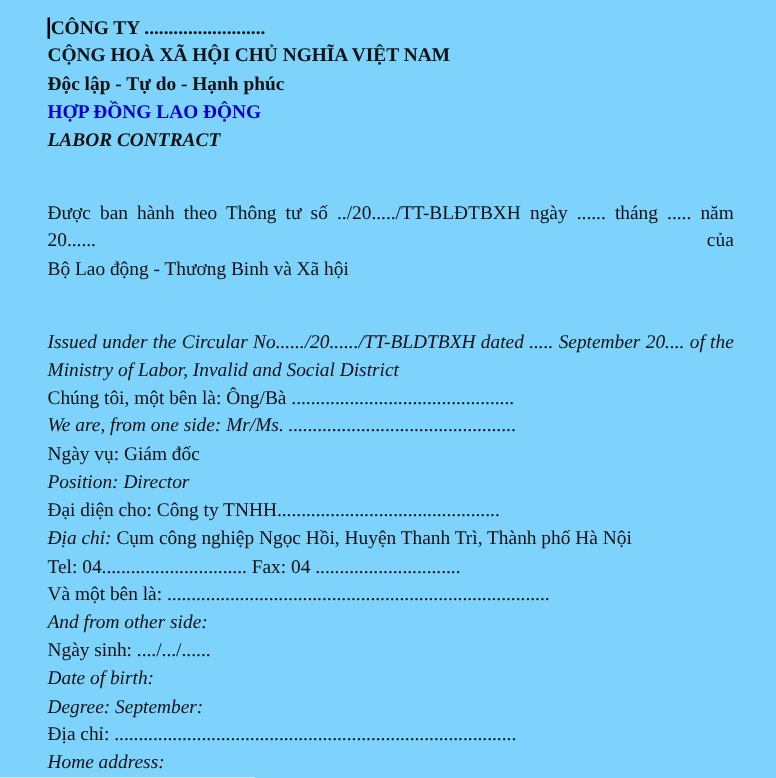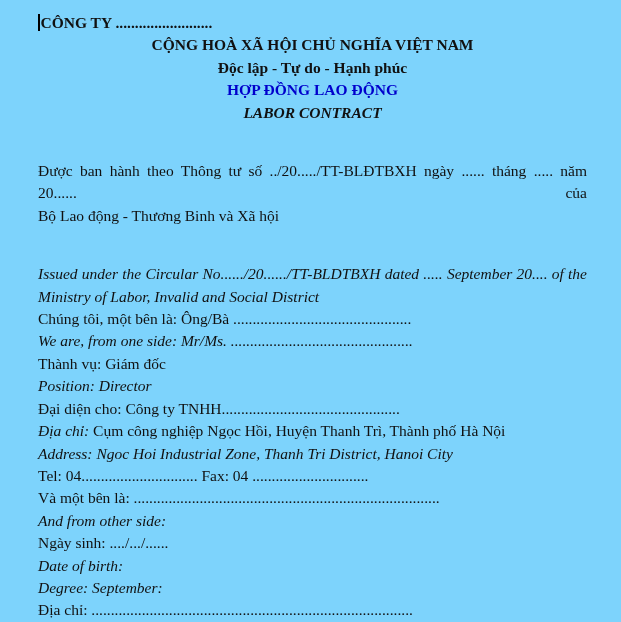--- a/index.html
+++ b/index.html
@@ -18,21 +18,21 @@
     color: #111111;
   }
   .doc {
     padding: 12px 34px 0 38px;
   }
   .line {
     line-height: 22.4px;
     white-space: nowrap;
     text-align: left;
   }
-  .line.center { text-align: center; }
+  .line.center { }
   .line.justify {
     white-space: normal;
     text-align: justify;
     text-align-last: justify;
     margin-top: 36px;
   }
   .b { font-weight: bold; }
   .i { font-style: italic; }
   .blue { color: var(--accent-blue, #0000CC); }
   .cursor {
@@ -53,25 +53,24 @@
       <div class="line center"><span class="b ">CỘNG HOÀ XÃ HỘI CHỦ NGHĨA VIỆT NAM</span></div>
       <div class="line center"><span class="b ">Độc lập - Tự do - Hạnh phúc</span></div>
       <div class="line center"><span class="b blue">HỢP ĐỒNG LAO ĐỘNG</span></div>
       <div class="line center"><span class="b i ">LABOR CONTRACT</span></div>
       <div class="line justify"><span class="">Được ban hành theo Thông tư số ../20...../TT-BLĐTBXH ngày ...... tháng ..... năm 20...... của</span></div>
       <div class="line left"><span class="">Bộ Lao động - Thương Binh và Xã hội</span></div>
       <div class="line justify"><span class="i ">Issued under the Circular No....../20....../TT-BLDTBXH dated ..... September 20.... of the</span></div>
       <div class="line left"><span class="i ">Ministry of Labor, Invalid and Social District</span></div>
       <div class="line left"><span class="">Chúng tôi, một bên là: Ông/Bà ..............................................</span></div>
       <div class="line left"><span class="i ">We are, from one side: Mr/Ms. ...............................................</span></div>
-      <div class="line left"><span class="">Thành vụ: Giám đốc</span></div>
+      <div class="line left"><span class="">Ngày vụ: Giám đốc</span></div>
       <div class="line left"><span class="i ">Position: Director</span></div>
       <div class="line left"><span class="">Đại diện cho: Công ty TNHH..............................................</span></div>
       <div class="line left"><span class="i ">Địa chỉ:</span><span class=""> Cụm công nghiệp Ngọc Hồi, Huyện Thanh Trì, Thành phố Hà Nội</span></div>
-      <div class="line left"><span class="i ">Address: Ngoc Hoi Industrial Zone, Thanh Tri District, Hanoi City</span></div>
       <div class="line left"><span class="">Tel: 04.............................. Fax: 04 ..............................</span></div>
       <div class="line left"><span class="">Và một bên là: ...............................................................................</span></div>
       <div class="line left"><span class="i ">And from other side:</span></div>
       <div class="line left"><span class="">Ngày sinh: ..../.../......</span></div>
       <div class="line left"><span class="i ">Date of birth:</span></div>
       <div class="line left"><span class="i ">Degree: September:</span></div>
       <div class="line left"><span class="">Địa chỉ: ...................................................................................</span></div>
       <div class="line left"><span class="i ">Home address:</span></div>
     </div>
 </div>

